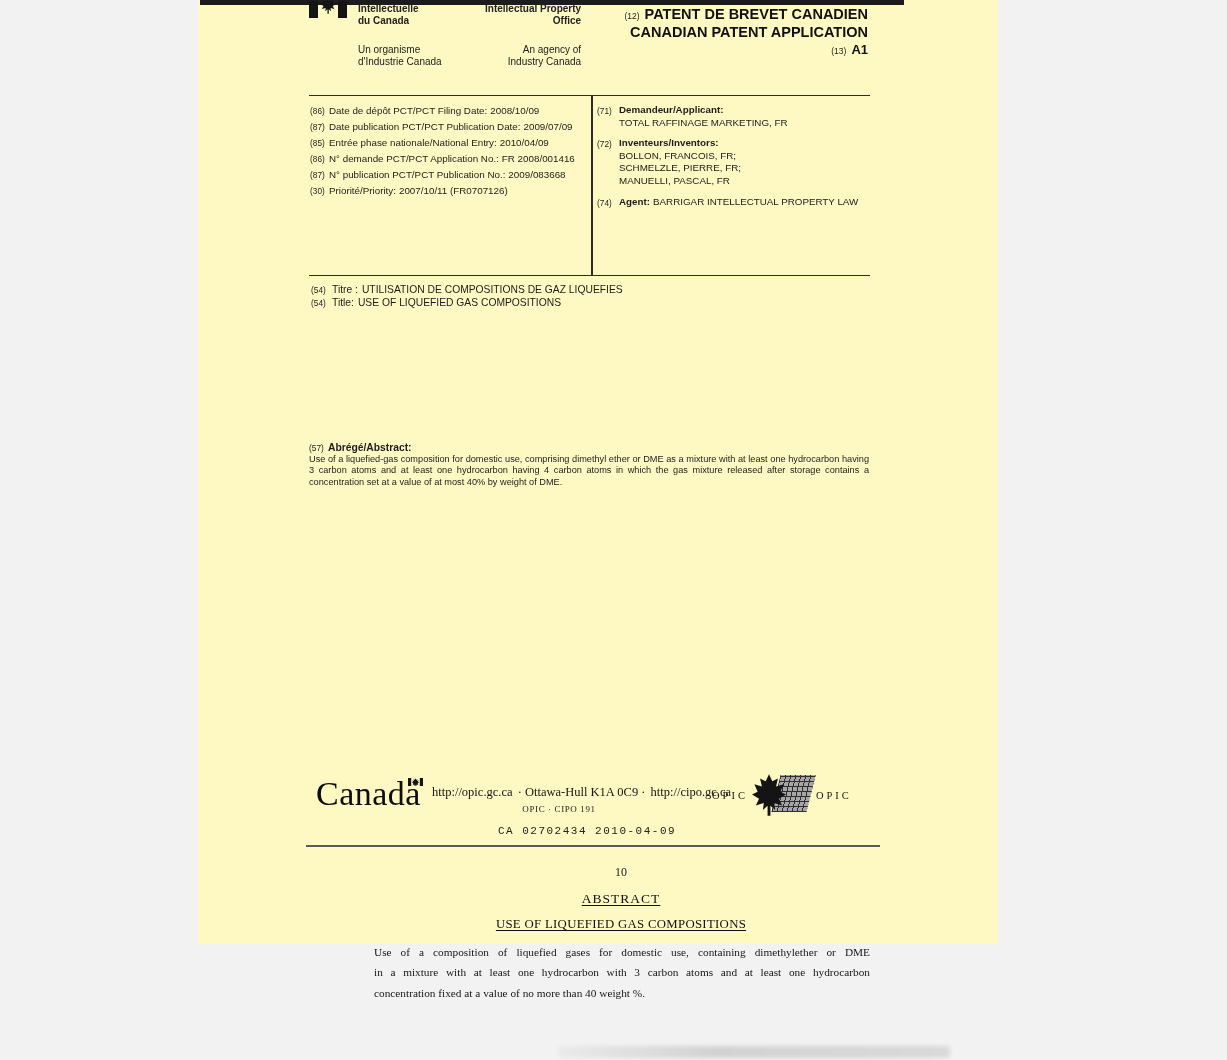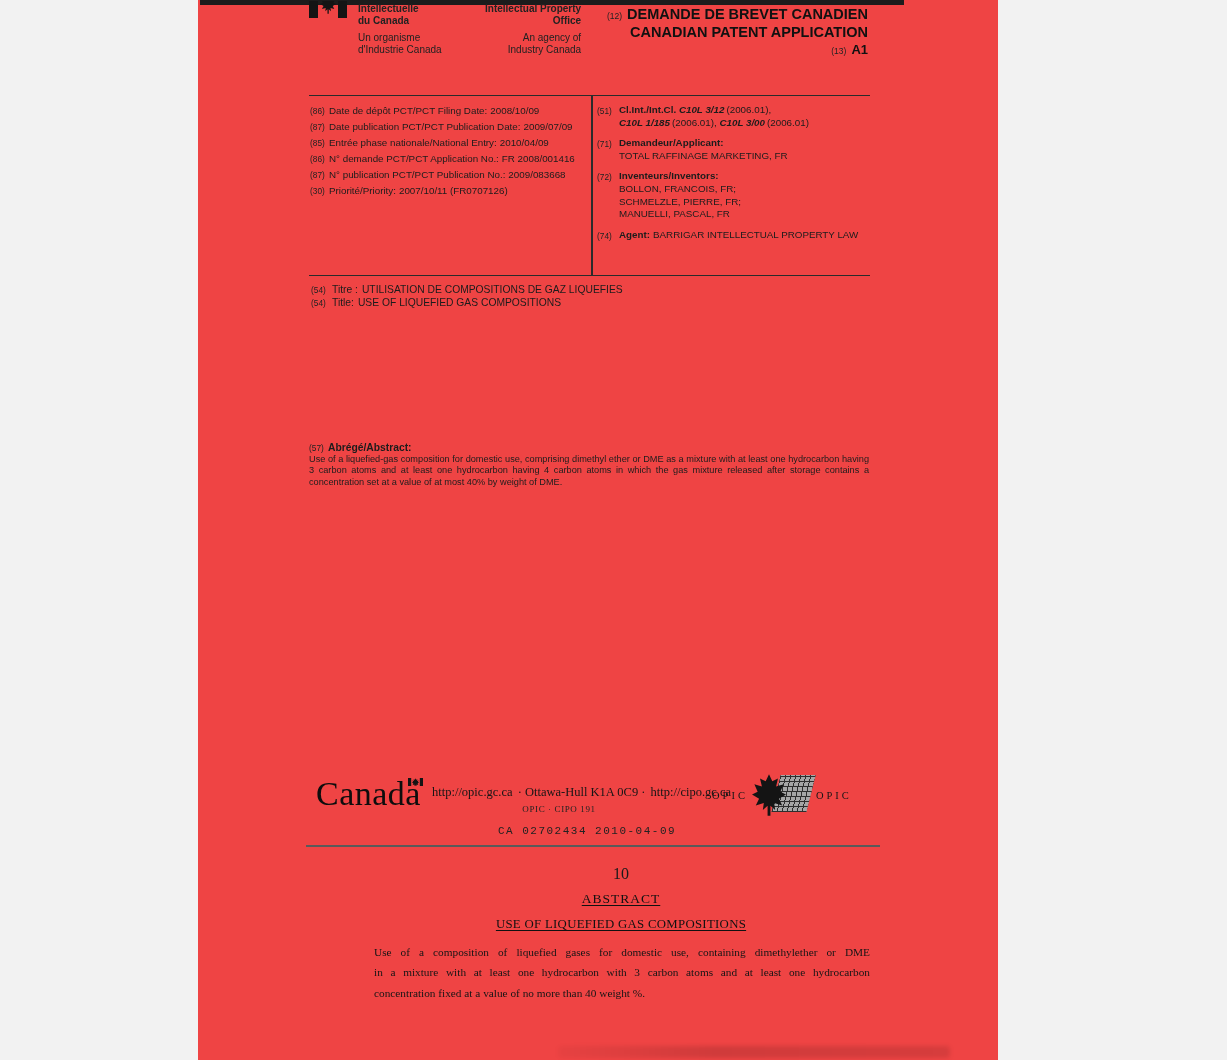--- a/index.html
+++ b/index.html
@@ -2,30 +2,30 @@
 <html><head>
 <meta charset="utf-8">
 <style>
   html,body{margin:0;padding:0;}
   body{
     width:1227px;height:1060px;overflow:hidden;position:relative;
     background:#f2f2f2;
     font-family:"Liberation Sans",sans-serif;
     -webkit-font-smoothing:antialiased;
   }
-  .page{position:absolute;left:198px;top:0;width:800px;height:1060px;background:#ef4444;color:#1c1c1c;}
+  .page{position:absolute;left:198px;top:0;width:800px;height:944px;background:#fef9c3;color:#1c1c1c;}
   .topbar{position:absolute;left:2px;top:0;width:704px;height:5px;background:#1c1c1c;}
 
   
   .hdr-flag{position:absolute;left:111px;top:1px;width:38px;height:17px;overflow:hidden;}
   .hdr-col{position:absolute;top:3px;font-size:10px;line-height:12px;color:#222;}
   .hdr-col.fr{left:160px;}
   .hdr-col.en{left:287px;text-align:right;}
   .hdr-col .b{font-weight:bold;}
-  .hdr-col .sub{margin-top:5px;}
+  .hdr-col .sub{margin-top:17px;}
   .hdr-right{position:absolute;right:130px;top:4px;text-align:right;color:#111;}
   .fnum-sm{font-size:8.5px;font-weight:normal;color:#222;margin-right:5px;}
   .pat-num{font-size:21px;font-weight:bold;letter-spacing:1px;line-height:24px;}
   .doc-type{font-size:14.5px;font-weight:bold;line-height:15.5px;margin-top:3px;}
   .doc-type2{font-size:14.5px;font-weight:bold;line-height:15.5px;}
   .kind{font-size:13px;font-weight:bold;margin-top:3px;line-height:14px;}
 
   
   .bib-box{position:absolute;left:111px;top:95px;width:561px;height:179px;
     border-top:1.5px solid #2b2b2b;border-bottom:1.5px solid #2b2b2b;}
@@ -69,21 +69,21 @@
     background-color:#a6a6a6;
     background-image:repeating-linear-gradient(0deg,#2e2e2e 0 1px,transparent 1px 5px),
                      repeating-linear-gradient(90deg,#2e2e2e 0 1px,transparent 1px 5px);}
   .logo-leaf{position:absolute;left:2px;top:1px;}
 
   
   .stamp{position:absolute;left:0;top:825px;width:778px;text-align:center;
     font-family:"Liberation Mono","DejaVu Sans Mono",monospace;font-size:11px;letter-spacing:1.5px;color:#222;}
   .rule{position:absolute;left:108px;top:845px;width:574px;height:1.5px;background:#5a5a5a;}
   .pageno{position:absolute;left:47px;top:865px;width:752px;text-align:center;
-    font-family:"Liberation Serif",serif;font-size:16px;color:#1a1a1a;}
+    font-family:"Liberation Serif",serif;font-size:12px;color:#1a1a1a;}
   .abs-head1{position:absolute;left:47px;top:891px;width:752px;text-align:center;
     font-family:"Liberation Serif",serif;font-size:13.5px;letter-spacing:1px;color:#111;}
   .abs-head1 span, .abs-head2 span{text-decoration:underline;text-underline-offset:2px;}
   .abs-head2{position:absolute;left:47px;top:917px;width:752px;text-align:center;
     font-family:"Liberation Serif",serif;font-size:12.8px;letter-spacing:0.3px;color:#111;}
   .serif-para{position:absolute;left:176px;top:942px;width:496px;
     font-family:"Liberation Serif",serif;font-size:11.3px;color:#151515;}
   .spline{line-height:20.3px;height:20.3px;overflow:hidden;text-align:justify;text-align-last:justify;white-space:normal;}
   .spline.last{text-align-last:left;}
   .shadow{position:absolute;left:360px;top:1046px;width:392px;height:12px;
@@ -112,21 +112,21 @@
   </div>
   <div class="hdr-col en">
     <div class="b">Intellectual Property</div>
     <div class="b">Office</div>
     <div class="sub">An agency of</div>
     <div>Industry Canada</div>
   </div>
 
   <div class="hdr-right">
     <div class="doc-type">
-      <span class="fnum-sm">(12)</span><span>DEMANDE DE BREVET CANADIEN</span>
+      <span class="fnum-sm">(12)</span><span>PATENT DE BREVET CANADIEN</span>
     </div>
     <div class="doc-type2">CANADIAN PATENT APPLICATION</div>
     <div class="kind">
       <span class="fnum-sm">(13)</span><span>A1</span>
     </div>
   </div>
 
   <div class="bib-box">
     <div class="bib-divider"></div>
 
@@ -145,31 +145,20 @@
       </div>
       <div class="bib-row">
         <span class="fnum">(87)</span><span class="lbl">N° publication PCT/PCT Publication No.:</span><span class="val">2009/083668</span>
       </div>
       <div class="bib-row">
         <span class="fnum">(30)</span><span class="lbl">Priorité/Priority:</span><span class="val">2007/10/11 (FR0707126)</span>
       </div>
     </div>
 
     <div class="bib-right">
-      <div class="bib-group">
-        <span class="fnum">(51)</span>
-        <span class="gbody">
-          <span>
-            <span class="lbl">Cl.Int./Int.Cl.</span>
-            <span class="code">C10L 3/12</span><span class="yr">(2006.01),</span><br>
-            <span class="code">C10L 1/185</span><span class="yr">(2006.01),</span>
-            <span class="code">C10L 3/00</span><span class="yr">(2006.01)</span>
-          </span>
-        </span>
-      </div>
       <div class="bib-group">
         <span class="fnum">(71)</span>
         <span class="gbody">
           <span class="lbl">Demandeur/Applicant:</span><br>
           <span>TOTAL RAFFINAGE MARKETING, FR</span>
         </span>
       </div>
       <div class="bib-group">
         <span class="fnum">(72)</span>
         <span class="gbody">

